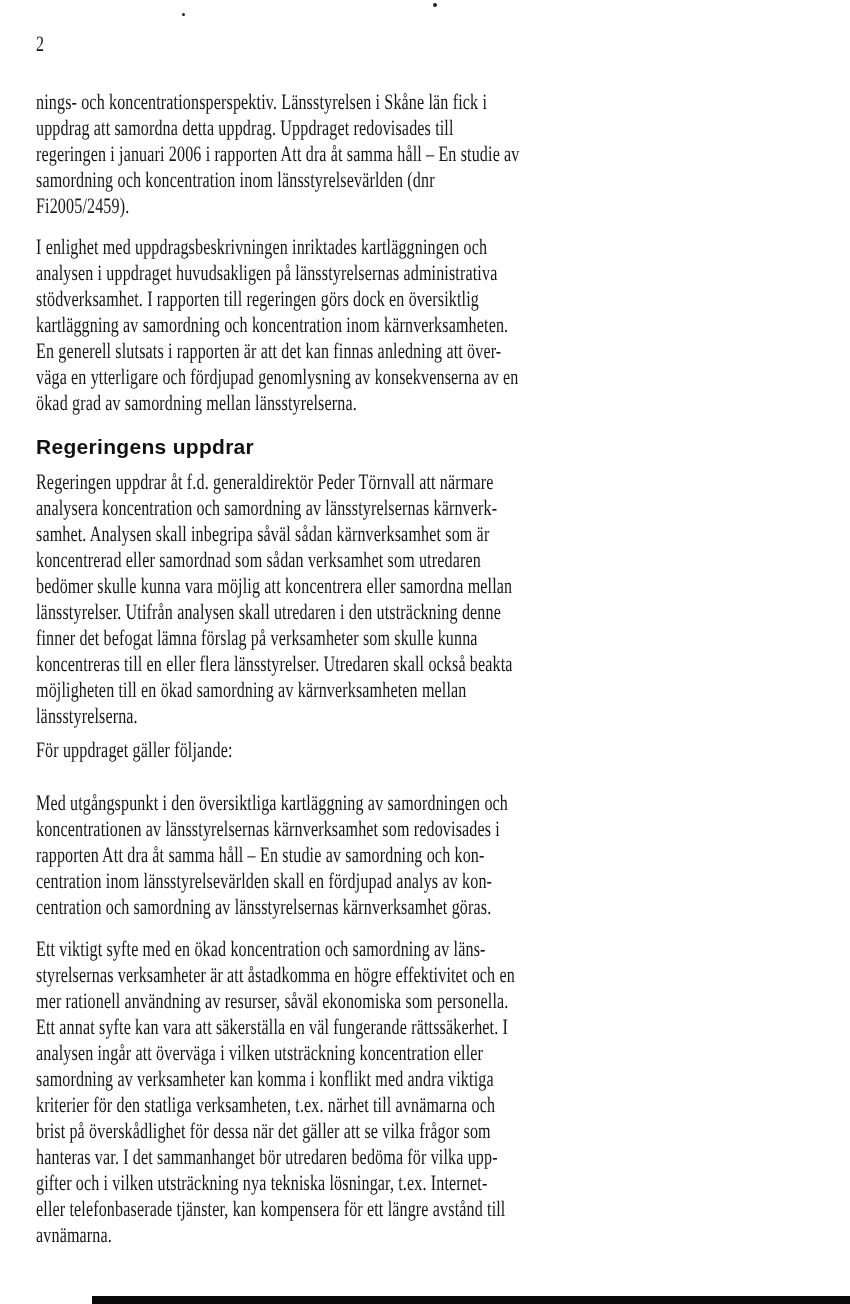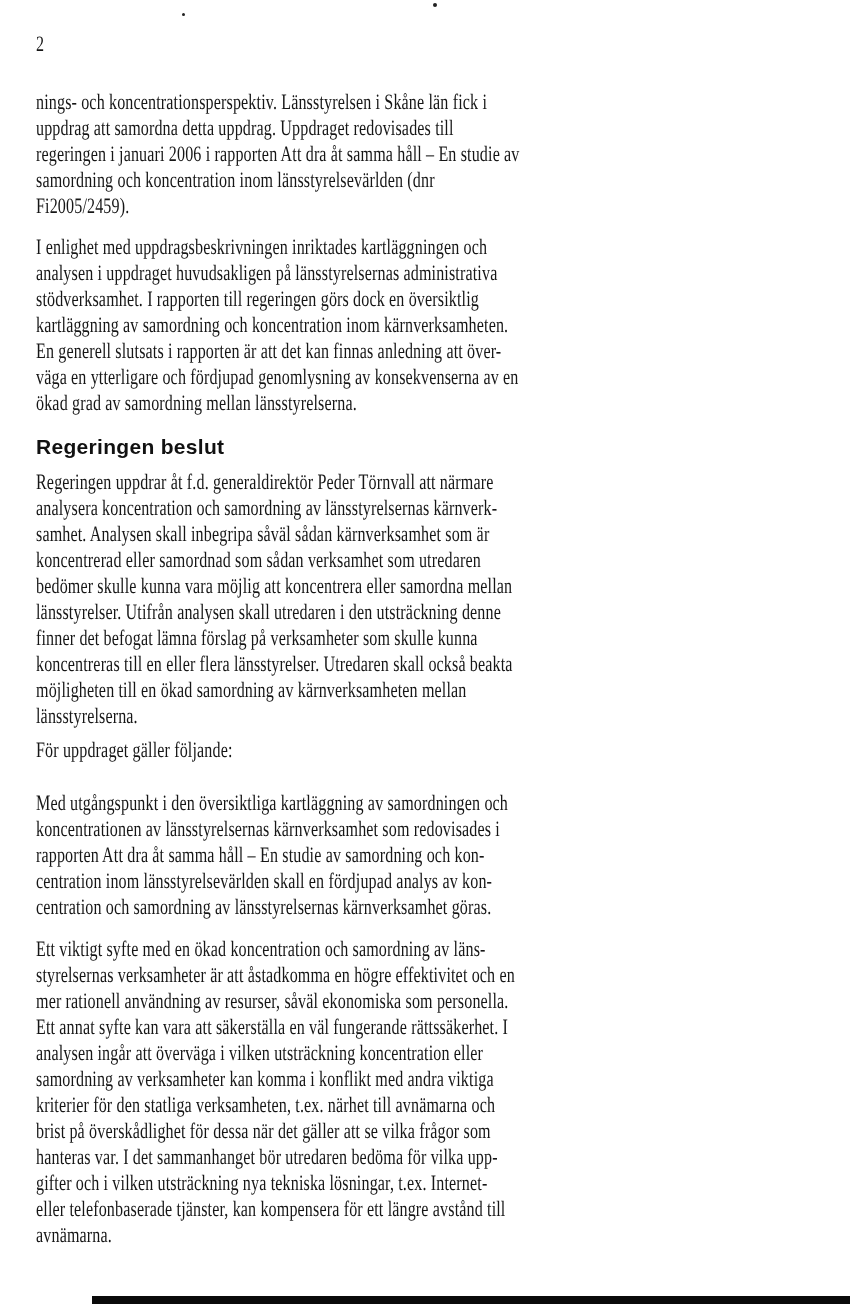--- a/index.html
+++ b/index.html
@@ -83,21 +83,21 @@
 Fi2005/2459).</div>
 
   <div class="serif-block p2">I enlighet med uppdragsbeskrivningen inriktades kartläggningen och
 analysen i uppdraget huvudsakligen på länsstyrelsernas administrativa
 stödverksamhet. I rapporten till regeringen görs dock en översiktlig
 kartläggning av samordning och koncentration inom kärnverksamheten.
 En generell slutsats i rapporten är att det kan finnas anledning att över-
 väga en ytterligare och fördjupad genomlysning av konsekvenserna av en
 ökad grad av samordning mellan länsstyrelserna.</div>
 
-  <div class="heading">Regeringen beslut</div>
+  <div class="heading">Regeringens uppdrar</div>
 
   <div class="serif-block p3">Regeringen uppdrar åt f.d. generaldirektör Peder Törnvall att närmare
 analysera koncentration och samordning av länsstyrelsernas kärnverk-
 samhet. Analysen skall inbegripa såväl sådan kärnverksamhet som är
 koncentrerad eller samordnad som sådan verksamhet som utredaren
 bedömer skulle kunna vara möjlig att koncentrera eller samordna mellan
 länsstyrelser. Utifrån analysen skall utredaren i den utsträckning denne
 finner det befogat lämna förslag på verksamheter som skulle kunna
 koncentreras till en eller flera länsstyrelser. Utredaren skall också beakta
 möjligheten till en ökad samordning av kärnverksamheten mellan

